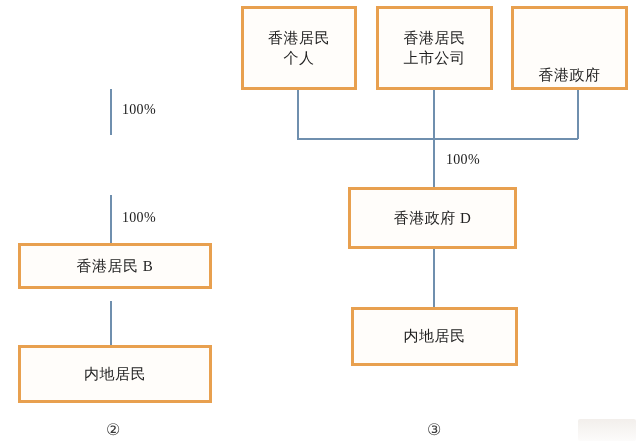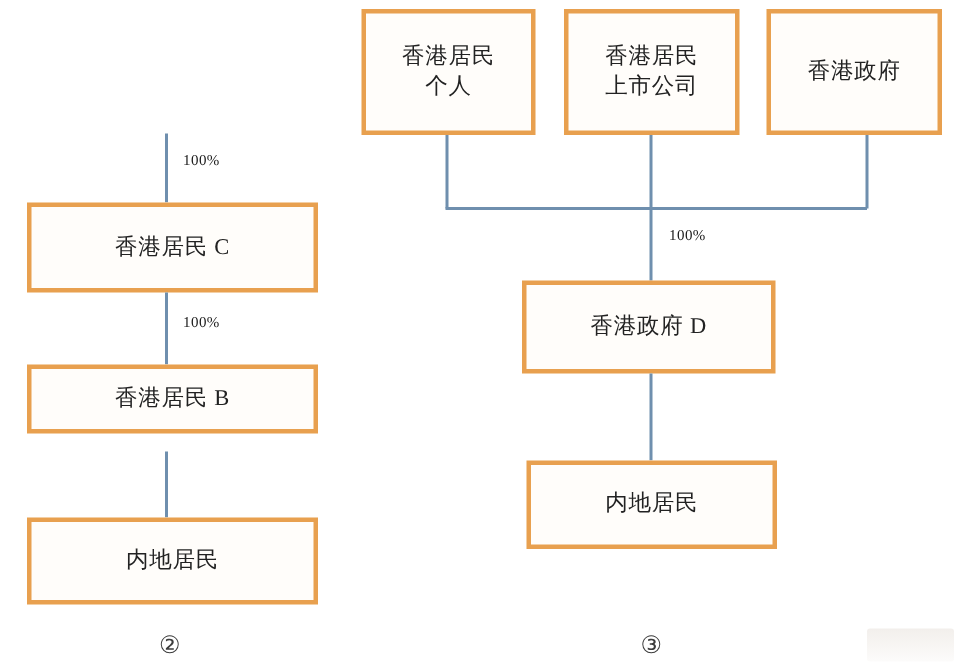--- a/index.html
+++ b/index.html
@@ -36,21 +36,21 @@
   }
   .node-wide { font-size: 15.5px; }
   .conn {
     position: absolute;
     background: #6f8fae;
   }
   .conn-v { width: 1.5px; }
   .conn-h { height: 1.5px; }
   .pct {
     position: absolute;
-    font-size: 10px;
+    font-size: 14px;
     color: #1a1a1a;
     font-family: "Liberation Serif", "DejaVu Serif", serif;
     letter-spacing: 0.3px;
     white-space: nowrap;
   }
   .caption {
     position: absolute;
     font-size: 16px;
     color: #3b3b3b;
     font-family: "Liberation Serif", "DejaVu Serif", serif;
@@ -68,23 +68,20 @@
 </style>
 </head>
 <body>
 
 <div id="canvas">
 
 
   <div class="conn conn-v" style="left:110px; top:89px; height:46px;"></div>
   <div class="pct" style="left:122px; top:102px;">100%</div>
 
-  <div class="node" style="left:18px; top:135px; width:194px; height:60px;">
-    <span class="txt">香港居民 C</span>
-  </div>
 
   <div class="conn conn-v" style="left:110px; top:195px; height:48px;"></div>
   <div class="pct" style="left:122px; top:210px;">100%</div>
 
   <div class="node" style="left:18px; top:243px; width:194px; height:46px;">
     <span class="txt">香港居民 B</span>
   </div>
 
   <div class="conn conn-v" style="left:110px; top:301px; height:44px;"></div>
 
@@ -97,21 +94,21 @@
   <div class="node" style="left:241px; top:6px; width:116px; height:84px;">
     <span class="txt">香港居民
 个人</span>
   </div>
 
   <div class="node" style="left:376px; top:6px; width:117px; height:84px;">
     <span class="txt">香港居民
 上市公司</span>
   </div>
 
-  <div class="node" style="left:511px; top:6px; width:117px; height:84px;">
+  <div class="node" style="left:511px; top:6px; width:117px; height:84px;align-items:flex-end;">
     <span class="txt">香港政府</span>
   </div>
 
   <div class="conn conn-v" style="left:297px; top:90px; height:49px;"></div>
   <div class="conn conn-v" style="left:433px; top:90px; height:49px;"></div>
   <div class="conn conn-v" style="left:577px; top:90px; height:49px;"></div>
 
   <div class="conn conn-h" style="left:297px; top:138px; width:281px;"></div>
 
   <div class="conn conn-v" style="left:433px; top:138px; height:50px;"></div>

